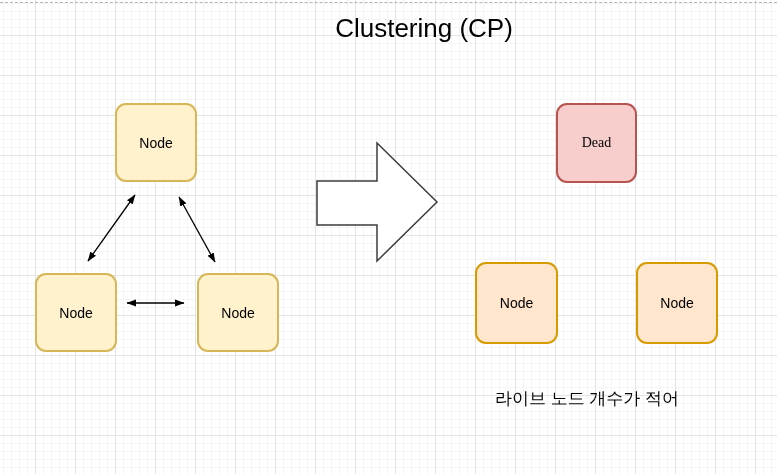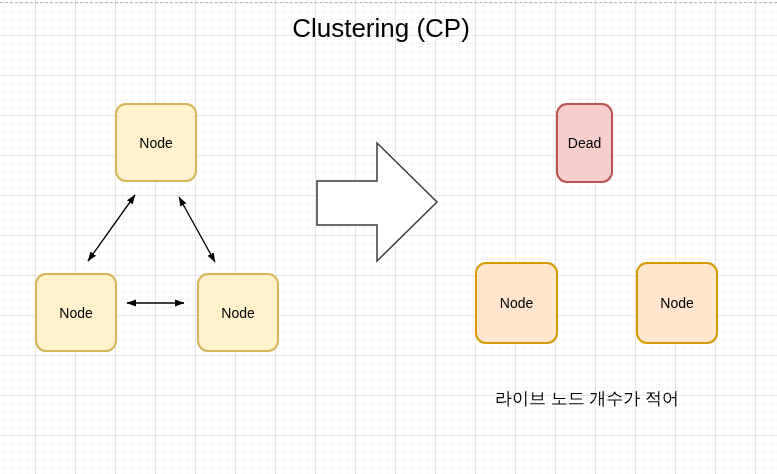--- a/index.html
+++ b/index.html
@@ -24,21 +24,21 @@
   }
   .page-border {
     position: absolute;
     top: 2px; left: 0; right: 0;
     height: 0;
     border-top: 1px dashed #b5b5b5;
   }
   .diagram-title {
     position: absolute;
     top: 13px;
-    left: 381px;
+    left: 424px;
     transform: translateX(-50%);
     font-size: 26px;
     line-height: 30px;
     white-space: nowrap;
   }
   .overlay {
     position: absolute;
     top: 0; left: 0;
     width: 777px;
     height: 474px;
@@ -53,21 +53,21 @@
     justify-content: center;
     font-size: 14px;
   }
   .node--yellow { background: #FFF2CC; border-color: #D6B656; }
   .node--orange { background: #FFE6CC; border-color: #D79B00; }
   .node--red    { background: #F8CECC; border-color: #B85450; }
 
   .n-top          { left: 115px; top: 103px; width: 82px; height: 79px; }
   .n-bottom-left  { left: 35px;  top: 273px; width: 82px; height: 79px; }
   .n-bottom-right { left: 197px; top: 273px; width: 82px; height: 79px; }
-  .n-dead         { left: 556px; top: 103px; width: 57px; height: 80px; }
+  .n-dead         { left: 556px; top: 103px; width: 81px; height: 80px; font-family: Liberation Serif, serif; }
   .n-live-left    { left: 475px; top: 262px; width: 83px; height: 82px; }
   .n-live-right   { left: 636px; top: 262px; width: 82px; height: 82px; }
 
   .caption {
     position: absolute;
     top: 387px;
     left: 587px;
     transform: translateX(-50%);
     text-align: center;
     font-size: 17px;

